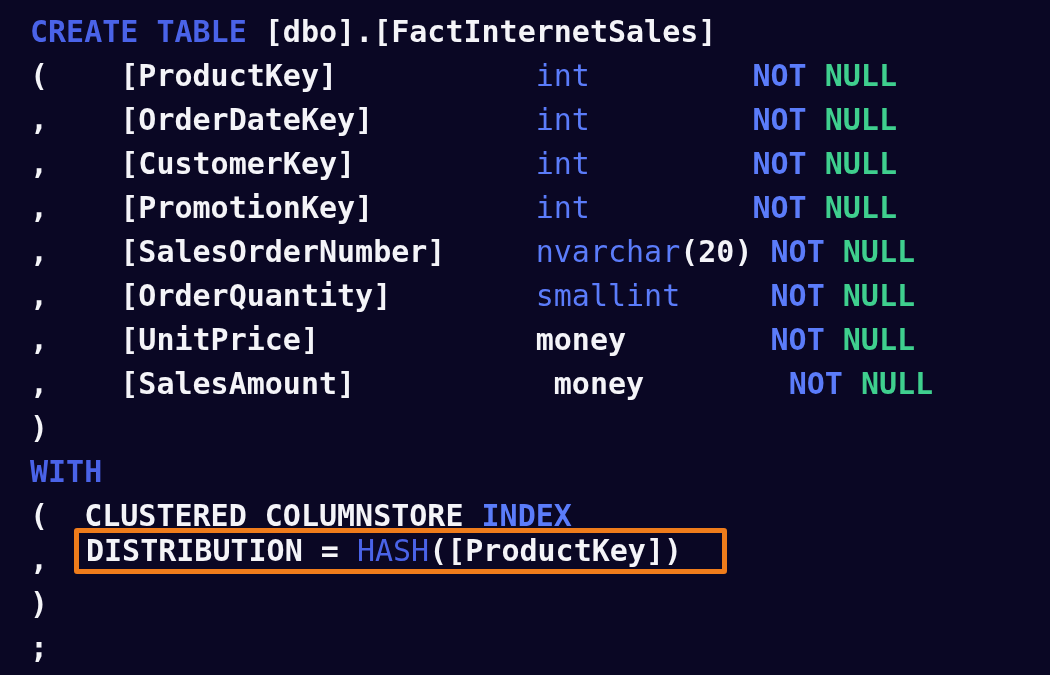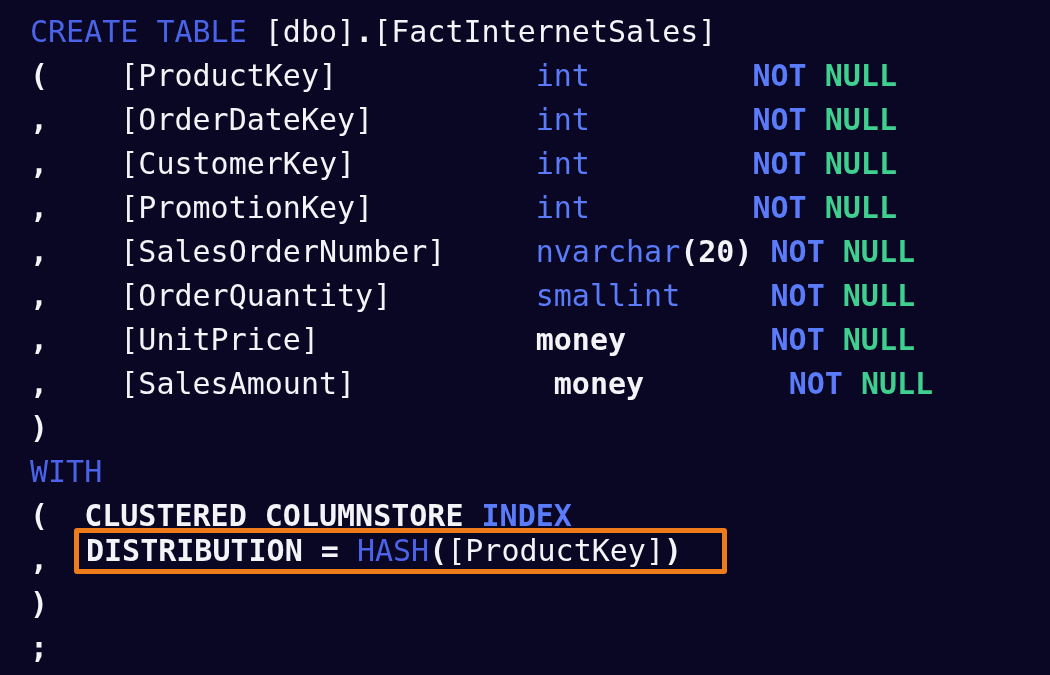--- a/index.html
+++ b/index.html
@@ -41,23 +41,23 @@
 
   .code-line {
     display: block;
     height: 44px;
     position: relative;
     padding-left: 30px;
     box-sizing: border-box;
   }
 
   
-  .kw       { color: #4a63e8; font-weight: normal; text-align: center; }
+  .kw       { color: #4a63e8; font-weight: bold; text-align: center; }
   .kw-light { color: #5b7cfa; font-weight: bold; }
-  .ident    { color: #f4f4f8; font-weight: normal; }
+  .ident    { color: #f4f4f8; font-weight: bold; }
   .type     { color: #5b7cfa; font-weight: normal; }
   .type-b   { color: #f4f4f8; font-weight: bold; }
   .nnull    { color: #3fcf8e; font-weight: bold; }
   .notk     { color: #5b7cfa; font-weight: bold; }
   .punct    { color: #f4f4f8; font-weight: bold; }
   .plain    { color: #f4f4f8; font-weight: bold; }
   .fn       { color: #3f6ae8; font-weight: normal; }
 
   
   #highlight-box {

